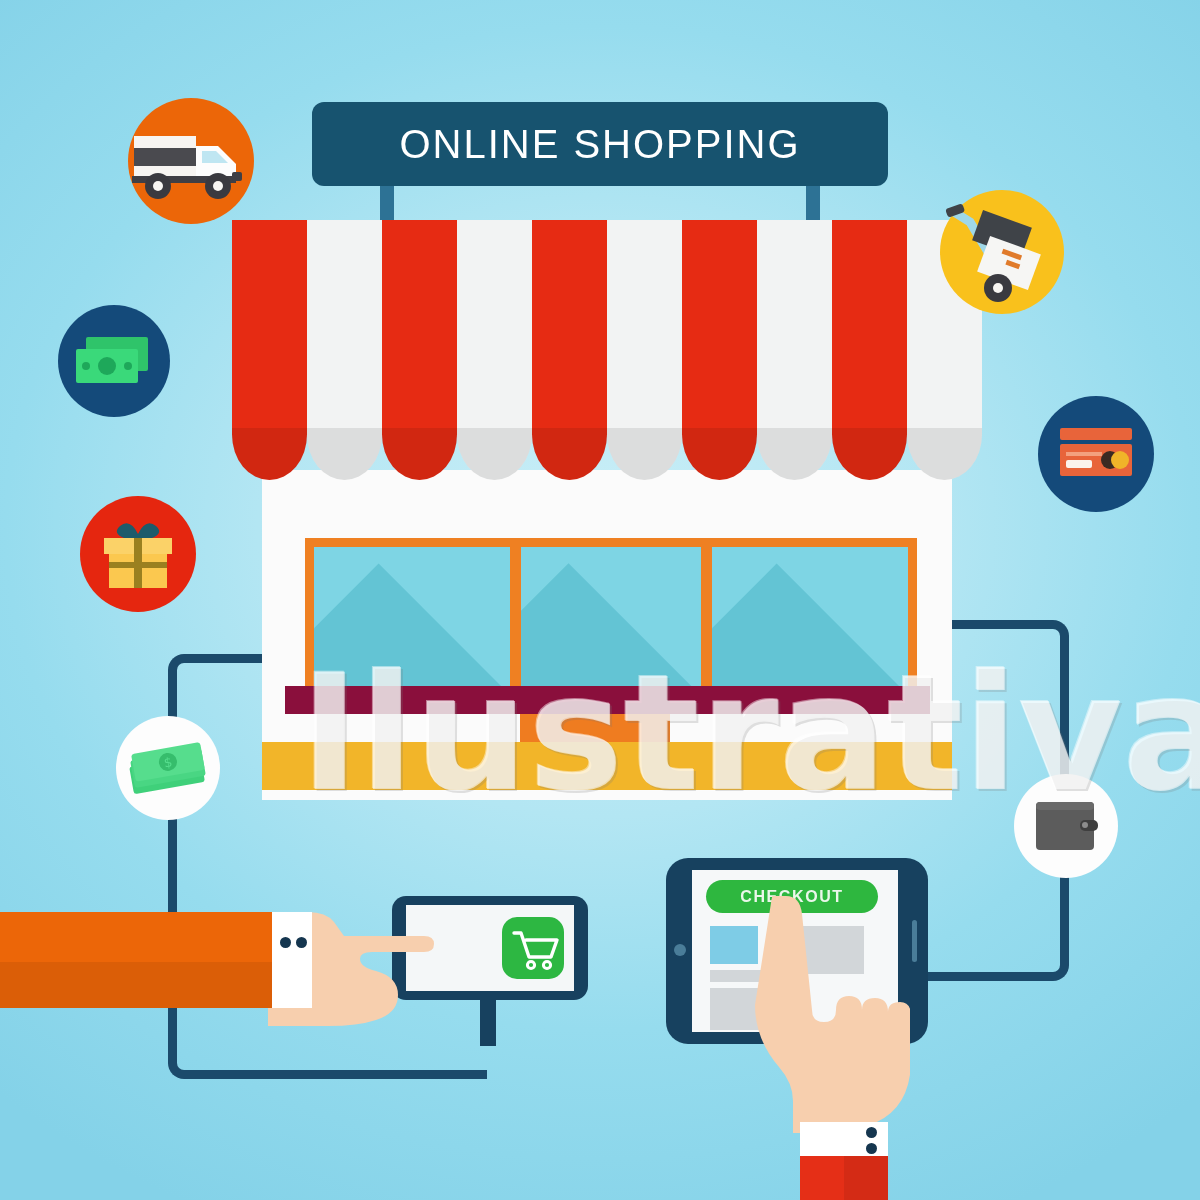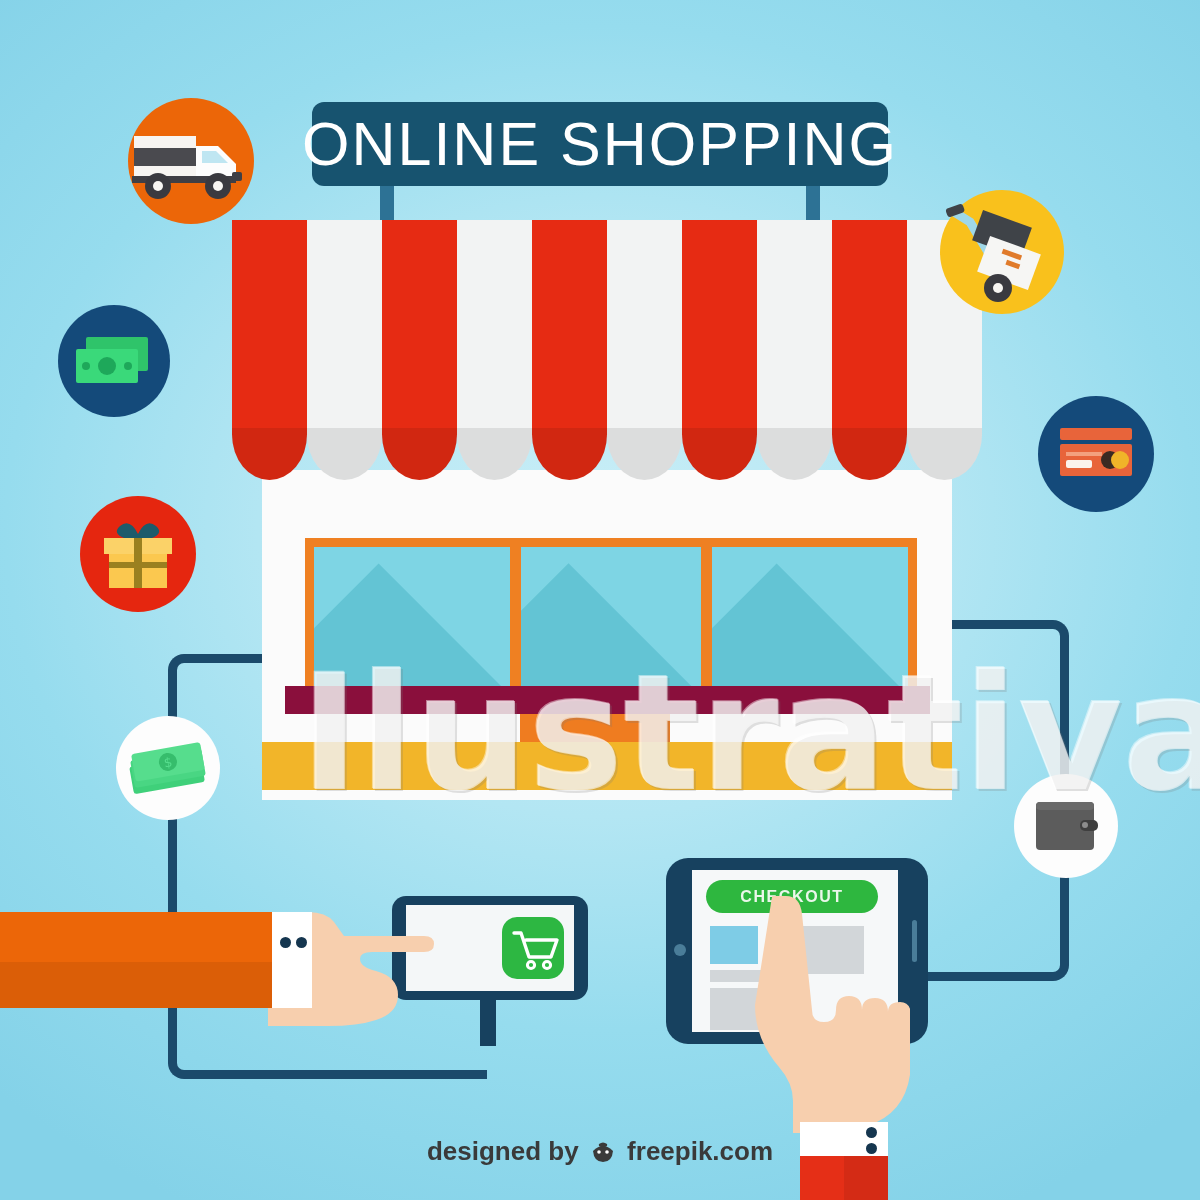--- a/index.html
+++ b/index.html
@@ -20,21 +20,21 @@
   .wire{position:absolute;background:transparent;border:9px solid #1b4a6b;}
 
   
   #sign-board{
     left:312px;top:102px;width:576px;height:84px;
     background:#17536f;border-radius:12px;
     display:flex;align-items:center;justify-content:center;
     z-index:30;
   }
   #sign-text{
-    color:#ffffff;font-size:61px;letter-spacing:2px;
+    color:#ffffff;font-size:40px;letter-spacing:2px;
     font-family:"Liberation Sans", sans-serif;font-weight:400;
     white-space:nowrap;
   }
   .sign-post{position:absolute;width:14px;height:42px;background:#2d7295;top:186px;z-index:20;}
 
   
   #awning{left:232px;top:220px;width:750px;height:280px;z-index:25;}
   .stripe{
     position:absolute;top:0;width:75px;height:260px;
     border-bottom-left-radius:38px 46px;border-bottom-right-radius:38px 46px;
@@ -287,26 +287,14 @@
     <svg width="170" height="250" viewBox="0 0 170 250">
       <path d="M46 0 q14 0 16 18 l10 96 q0 12 12 12 q12 0 12 -12 q0 -14 13 -14 q13 0 13 14 q0 -12 13 -12 q13 0 13 14 q0 -10 12 -10 q11 0 11 14 v44 q0 52 -44 66 q-22 7 -50 7 h-24 v-32 q0 -18 -14 -34 q-24 -28 -24 -62 l16 -102 q2 -18 15 -18z" fill="#f7cfae"></path>
     </svg>
   </div>
   <div class="abs" style="left:800px;top:1122px;width:88px;height:34px;background:#ffffff;z-index:51;"></div>
   <div class="abs" style="left:800px;top:1156px;width:88px;height:44px;background:#e52f17;z-index:51;"></div>
   <div class="abs" style="left:844px;top:1156px;width:44px;height:44px;background:rgba(0,0,0,.07);z-index:52;"></div>
   <div class="abs" style="left:866px;top:1127px;width:11px;height:11px;border-radius:50%;background:#15364f;z-index:53;"></div>
   <div class="abs" style="left:866px;top:1143px;width:11px;height:11px;border-radius:50%;background:#15364f;z-index:53;"></div>
 
-  <div id="footer">
-    <span>designed by</span>
-    <span class="fp-logo">
-      <svg width="26" height="22" viewBox="0 0 26 22">
-        <path d="M3 9 q10 -10 20 0 q-1 11 -10 11 q-9 0 -10 -11z" fill="#3a3a3a"></path>
-        <path d="M9 2 q4 -3 8 0 q1 3 -4 3 q-5 0 -4 -3z" fill="#3a3a3a"></path>
-        <circle cx="9" cy="10" r="1.8" fill="#ffffff"></circle>
-        <circle cx="17" cy="10" r="1.8" fill="#ffffff"></circle>
-      </svg>
-    </span>
-    <span>freepik.com</span>
-  </div>
 
 </div>
 
 </body></html>

